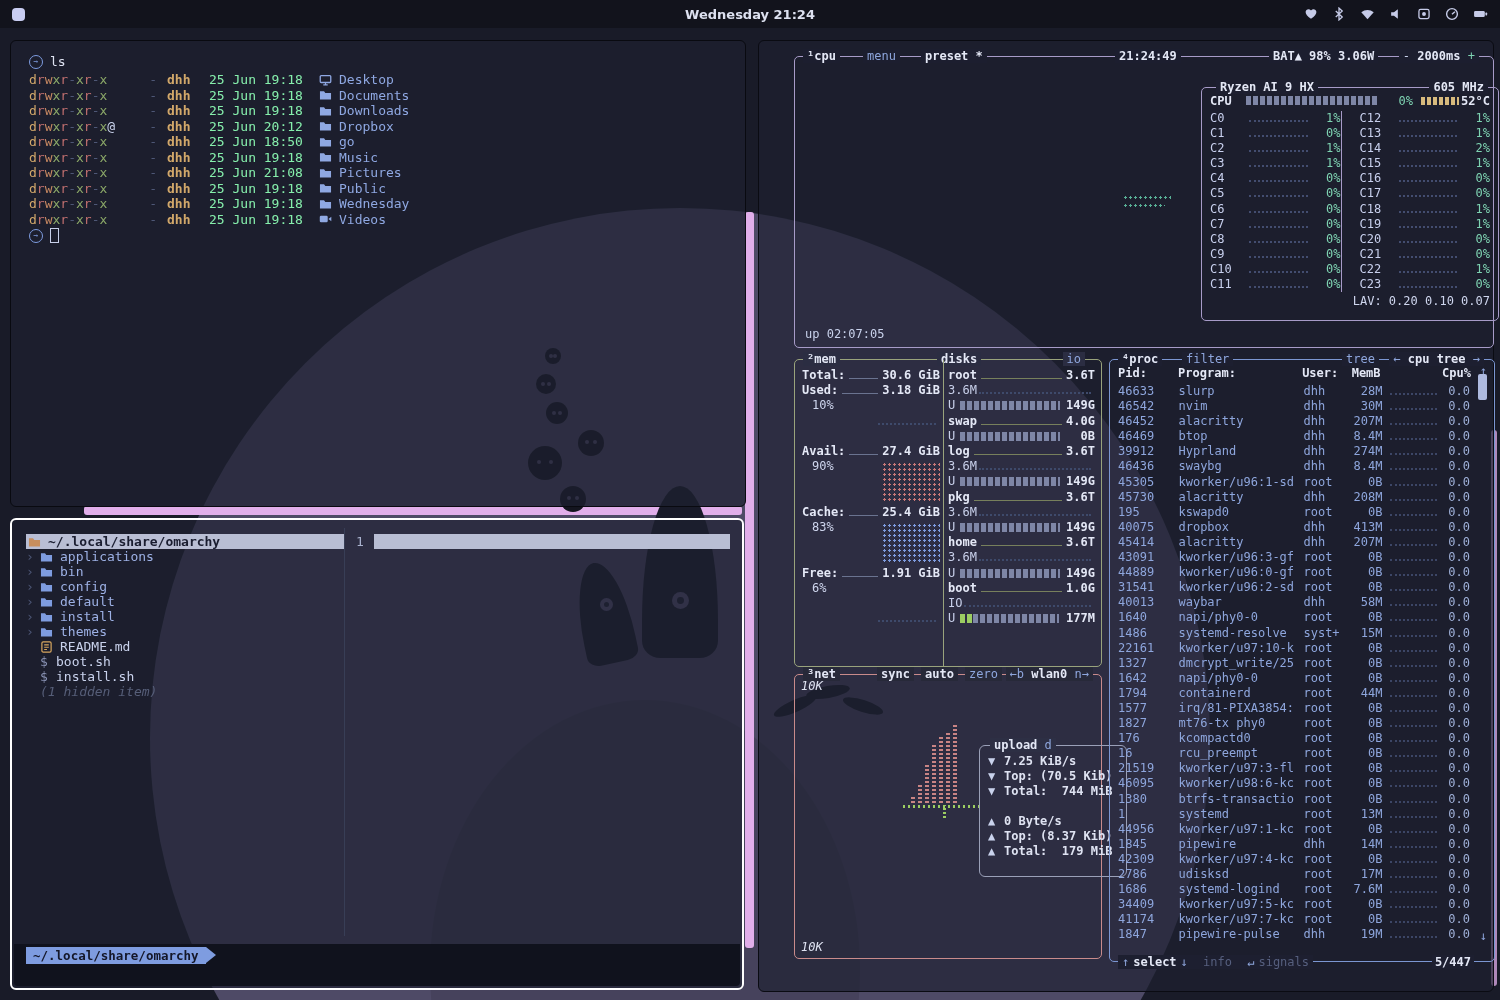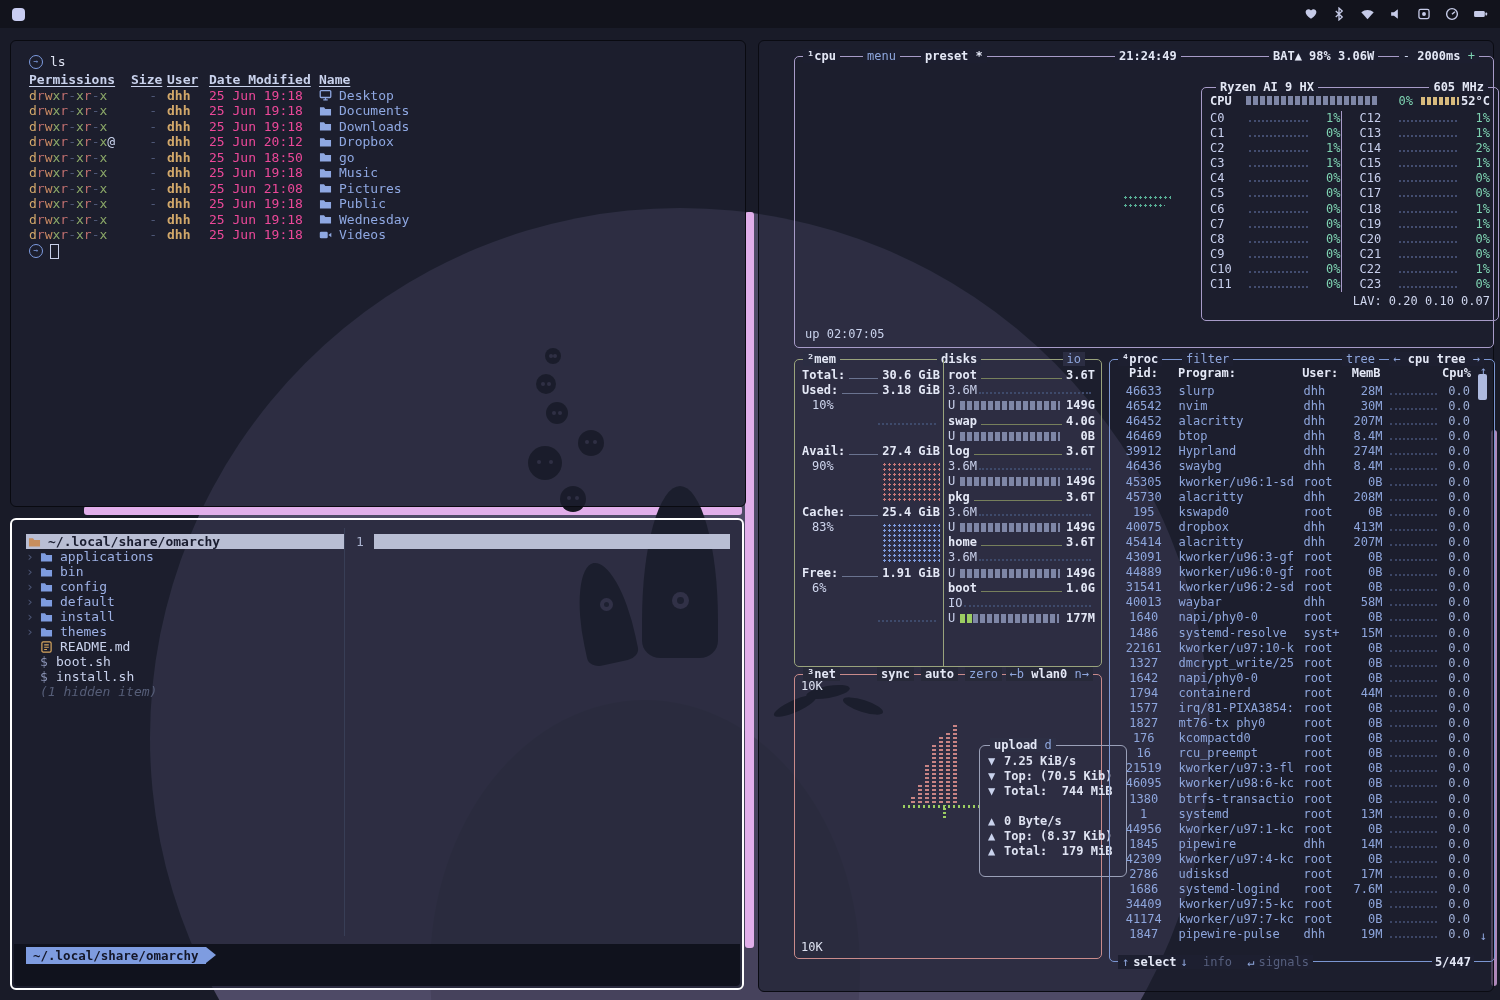--- a/index.html
+++ b/index.html
@@ -34,21 +34,21 @@
   #btopw{left:758px;top:40px;width:734px;height:950px;border:1px solid #0a0b12;font-size:12px;}
 
   
   #term .inner{position:absolute;left:18px;top:12px;right:10px;font-size:13px;line-height:15.5px;}
   .lsrow{display:flex;align-items:center;height:15.5px;white-space:pre;}
   .col-perm{width:102px}.col-size{width:26px;text-align:right;margin-right:10px}
   .col-user{width:42px}.col-date{width:110px}
   .uhead{font-weight:bold;color:#c9d2ec;text-decoration:underline;text-underline-offset:2px;}
   .pc-d{color:#d2a86a}.pc-r{color:#c06f6f}.pc-w{color:#c98a62}.pc-x{color:#8ca968}
   .pc-n{color:#4e5776}.pc-a{color:#c9d2ec}
-  .ls-user{color:#d2a86a;font-weight:bold}.ls-date{color:#ec4899}.ls-size{color:#4e5776}
+  .ls-user{color:#d2a86a;font-weight:bold}.ls-date{color:#86efac}.ls-size{color:#4e5776}
   .ls-name{color:#8fa8e2}
   .fico{display:inline-flex;width:14px;height:14px;margin-right:6px;align-items:center;}
   .promptrow{display:flex;align-items:center;gap:7px;height:17px;margin-bottom:2px;}
   .p-ico{width:12px;height:12px;border-radius:50%;border:1.5px solid #7e9ce0;color:#7e9ce0;
          display:inline-flex;align-items:center;justify-content:center;font-size:8px;line-height:8px;}
   .cmd{color:#dfe3f2}
   .cursorblk{display:inline-block;width:7px;height:13px;border:1px solid #c8d0ea;}
 
   
   #fm .tree{position:absolute;left:14px;top:14px;width:318px;font-size:13px;line-height:15px;}
@@ -114,37 +114,37 @@
   #diskscol{position:absolute;left:153px;right:6px;top:0;}
   .drow{position:absolute;left:0;right:0;display:flex;align-items:baseline;height:15px;}
   .dname{font-weight:bold;color:#e4e8f6;}
   .dline{flex:1;height:1px;background:#77805c;margin:0 4px 4px 4px;align-self:flex-end;}
   .ddots{flex:1;border-bottom:2px dotted #3e4a6b;margin:0 4px 4px 2px;}
   .dbar{flex:1;margin:0 5px;}
   .dval{color:#e4e8f6;font-weight:bold;}
   .dio{color:#c8d0ea;}
 
   
-  .scale{position:absolute;left:6px;color:#dfe3f2;}
+  .scale{position:absolute;left:6px;color:#dfe3f2;font-style:italic;}
   #netgraph{position:absolute;left:116px;top:42px;width:72px;height:86px;}
   .ncol{position:absolute;bottom:0;width:4px;background-image:repeating-linear-gradient(0deg,#c98484 0 2px,transparent 2px 4px);}
   .ngreenrow{position:absolute;left:-8px;top:88px;width:76px;height:3px;
              background-image:repeating-linear-gradient(90deg,#9ccd62 0 2px,transparent 2px 5px);}
   .ngreencol{position:absolute;left:32px;top:88px;width:3px;height:13px;
              background-image:repeating-linear-gradient(0deg,#9ccd62 0 2px,transparent 2px 4px);}
   #bx-upload .content{position:absolute;left:8px;top:8px;right:4px;}
   .netrow{display:flex;align-items:baseline;height:15px;color:#dfe3f2;font-weight:bold;white-space:pre;}
   .netrow .arr{width:16px;color:#c9d2ec;font-weight:normal;}
   .netgap{height:15px;}
 
   
   #bx-proc .phead{position:absolute;left:8px;right:24px;top:6px;display:flex;color:#e4e8f6;font-weight:bold;}
   #proc-rows{position:absolute;left:8px;right:24px;top:24px;}
   .prow{display:flex;align-items:baseline;height:15.1px;color:#8ea6dd;white-space:pre;}
-  .c-pid{width:56px;text-align:center;margin-right:9px;}
+  .c-pid{width:56px;text-align:left;margin-right:9px;}
   .c-prog{width:136px;overflow:hidden;}
   .c-user{width:46px;}
   .c-mem{width:40px;text-align:right;}
   .c-dots{width:52px;border-bottom:2px dotted #3c4666;margin:0 7px 4px 7px;}
   .c-cpu{width:28px;text-align:right;color:#9fb0d8;}
   #pscroll{position:absolute;right:7px;top:14px;width:9px;height:26px;background:#aebadf;border-radius:2px;}
   .parrow{position:absolute;right:7px;color:#8ea6dd;}
   .pfoot{position:absolute;bottom:-8px;left:8px;height:14px;line-height:14px;display:flex;gap:4px;
          background:var(--patch);padding:0 4px;white-space:pre;}
   .pcount{position:absolute;bottom:-8px;right:20px;height:14px;line-height:14px;background:var(--patch);padding:0 3px;}
@@ -190,20 +190,21 @@
   <div class="eye" style="left:600px;top:598px;width:13px;height:13px;">
       <i></i>
     </div>
   <div class="leaf" style="left:772px;top:700px;width:46px;height:12px;transform:rotate(-24deg);"></div>
   <div class="leaf" style="left:806px;top:686px;width:44px;height:12px;transform:rotate(-10deg);"></div>
   <div class="leaf" style="left:842px;top:700px;width:42px;height:12px;transform:rotate(18deg);"></div>
 </div>
 
 <div id="topbar">
   <div id="logo"></div>
+  <div id="clocktitle">Wednesday 21:24</div>
   <div id="tray">
     <span>
         <svg width="14" height="14" viewBox="0 0 13 13">
           <path fill="currentColor" d="M6.5 11C3 8.5 1.5 6.5 1.5 4.6 1.5 3 2.8 2 4.2 2c.9 0 1.8.5 2.3 1.3C7 2.5 7.9 2 8.8 2c1.4 0 2.7 1 2.7 2.6 0 1.9-1.5 3.9-5 6.4z"></path>
         </svg>
       </span>
     <span>
         <svg width="14" height="14" viewBox="0 0 13 13">
           <path fill="none" stroke="currentColor" stroke-width="1.2" d="M3.5 3.7l6 5.6-3 2.7V1l3 2.7-6 5.6"></path>
         </svg>
@@ -237,27 +238,20 @@
         </svg>
       </span>
   </div>
 </div>
 
 <div id="term" class="win">
   <div class="inner">
     <div class="promptrow">
       <span class="p-ico">→</span>
       <span class="cmd">ls</span>
-    </div>
-    <div class="lsrow">
-      <span class="col-perm uhead">Permissions</span>
-      <span class="col-size uhead">Size</span>
-      <span class="col-user uhead">User</span>
-      <span class="col-date uhead">Date Modified</span>
-      <span class="uhead">Name</span>
     </div>
     <div id="ls-rows">
         <div class="lsrow"><span class="col-perm"><span class="pc-d">d</span><span class="pc-r">r</span><span class="pc-w">w</span><span class="pc-x">x</span><span class="pc-r">r</span><span class="pc-n">-</span><span class="pc-x">x</span><span class="pc-r">r</span><span class="pc-n">-</span><span class="pc-x">x</span></span><span class="col-size ls-size">-</span><span class="col-user ls-user">dhh</span><span class="col-date ls-date">25 Jun 19:18</span><span class="fico" style="color: rgb(143, 168, 226);"><svg width="13" height="12" viewBox="0 0 14 13">
               <rect x="1.3" y="1.8" width="11.4" height="7.4" rx="1" fill="none" stroke="currentColor" stroke-width="1.4"></rect>
               <path d="M4.6 11.8h4.8M7 9.4v2.4" stroke="currentColor" stroke-width="1.3"></path>
             </svg></span><span class="ls-name">Desktop</span></div>
         <div class="lsrow"><span class="col-perm"><span class="pc-d">d</span><span class="pc-r">r</span><span class="pc-w">w</span><span class="pc-x">x</span><span class="pc-r">r</span><span class="pc-n">-</span><span class="pc-x">x</span><span class="pc-r">r</span><span class="pc-n">-</span><span class="pc-x">x</span></span><span class="col-size ls-size">-</span><span class="col-user ls-user">dhh</span><span class="col-date ls-date">25 Jun 19:18</span><span class="fico" style="color: rgb(143, 168, 226);"><svg width="13" height="12" viewBox="0 0 14 13">
               <path fill="currentColor" d="M1 2.5h4.4l1.4 1.7H13v7.3H1z"></path>
             </svg></span><span class="ls-name">Documents</span></div>
         <div class="lsrow"><span class="col-perm"><span class="pc-d">d</span><span class="pc-r">r</span><span class="pc-w">w</span><span class="pc-x">x</span><span class="pc-r">r</span><span class="pc-n">-</span><span class="pc-x">x</span><span class="pc-r">r</span><span class="pc-n">-</span><span class="pc-x">x</span></span><span class="col-size ls-size">-</span><span class="col-user ls-user">dhh</span><span class="col-date ls-date">25 Jun 19:18</span><span class="fico" style="color: rgb(143, 168, 226);"><svg width="13" height="12" viewBox="0 0 14 13">

